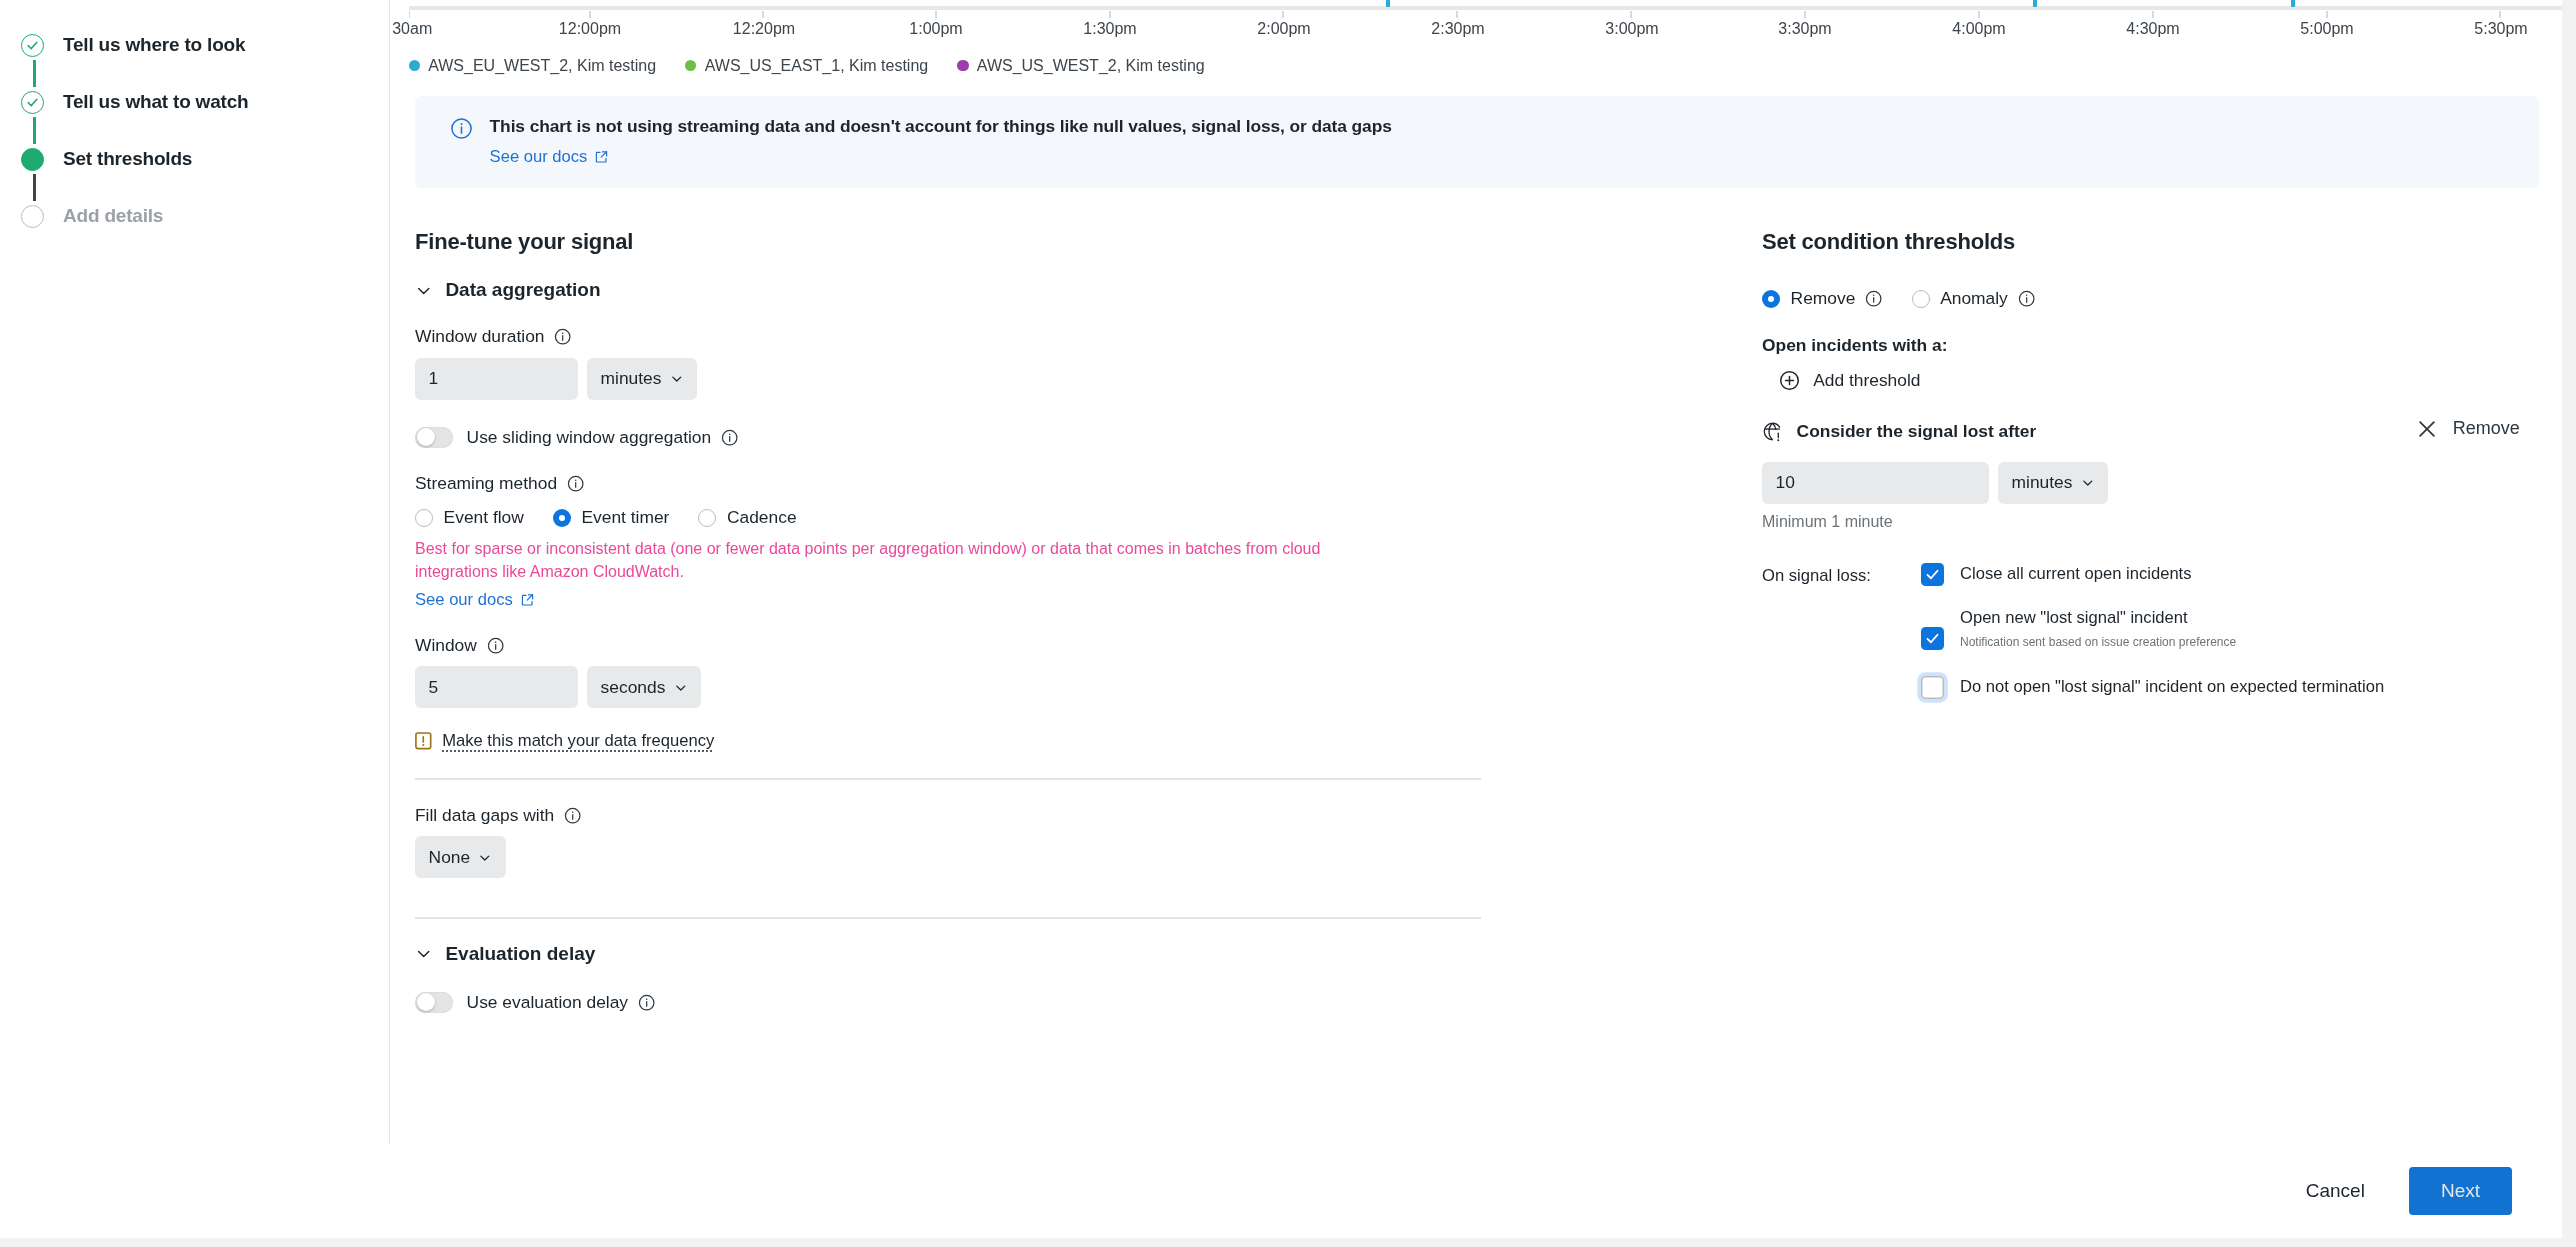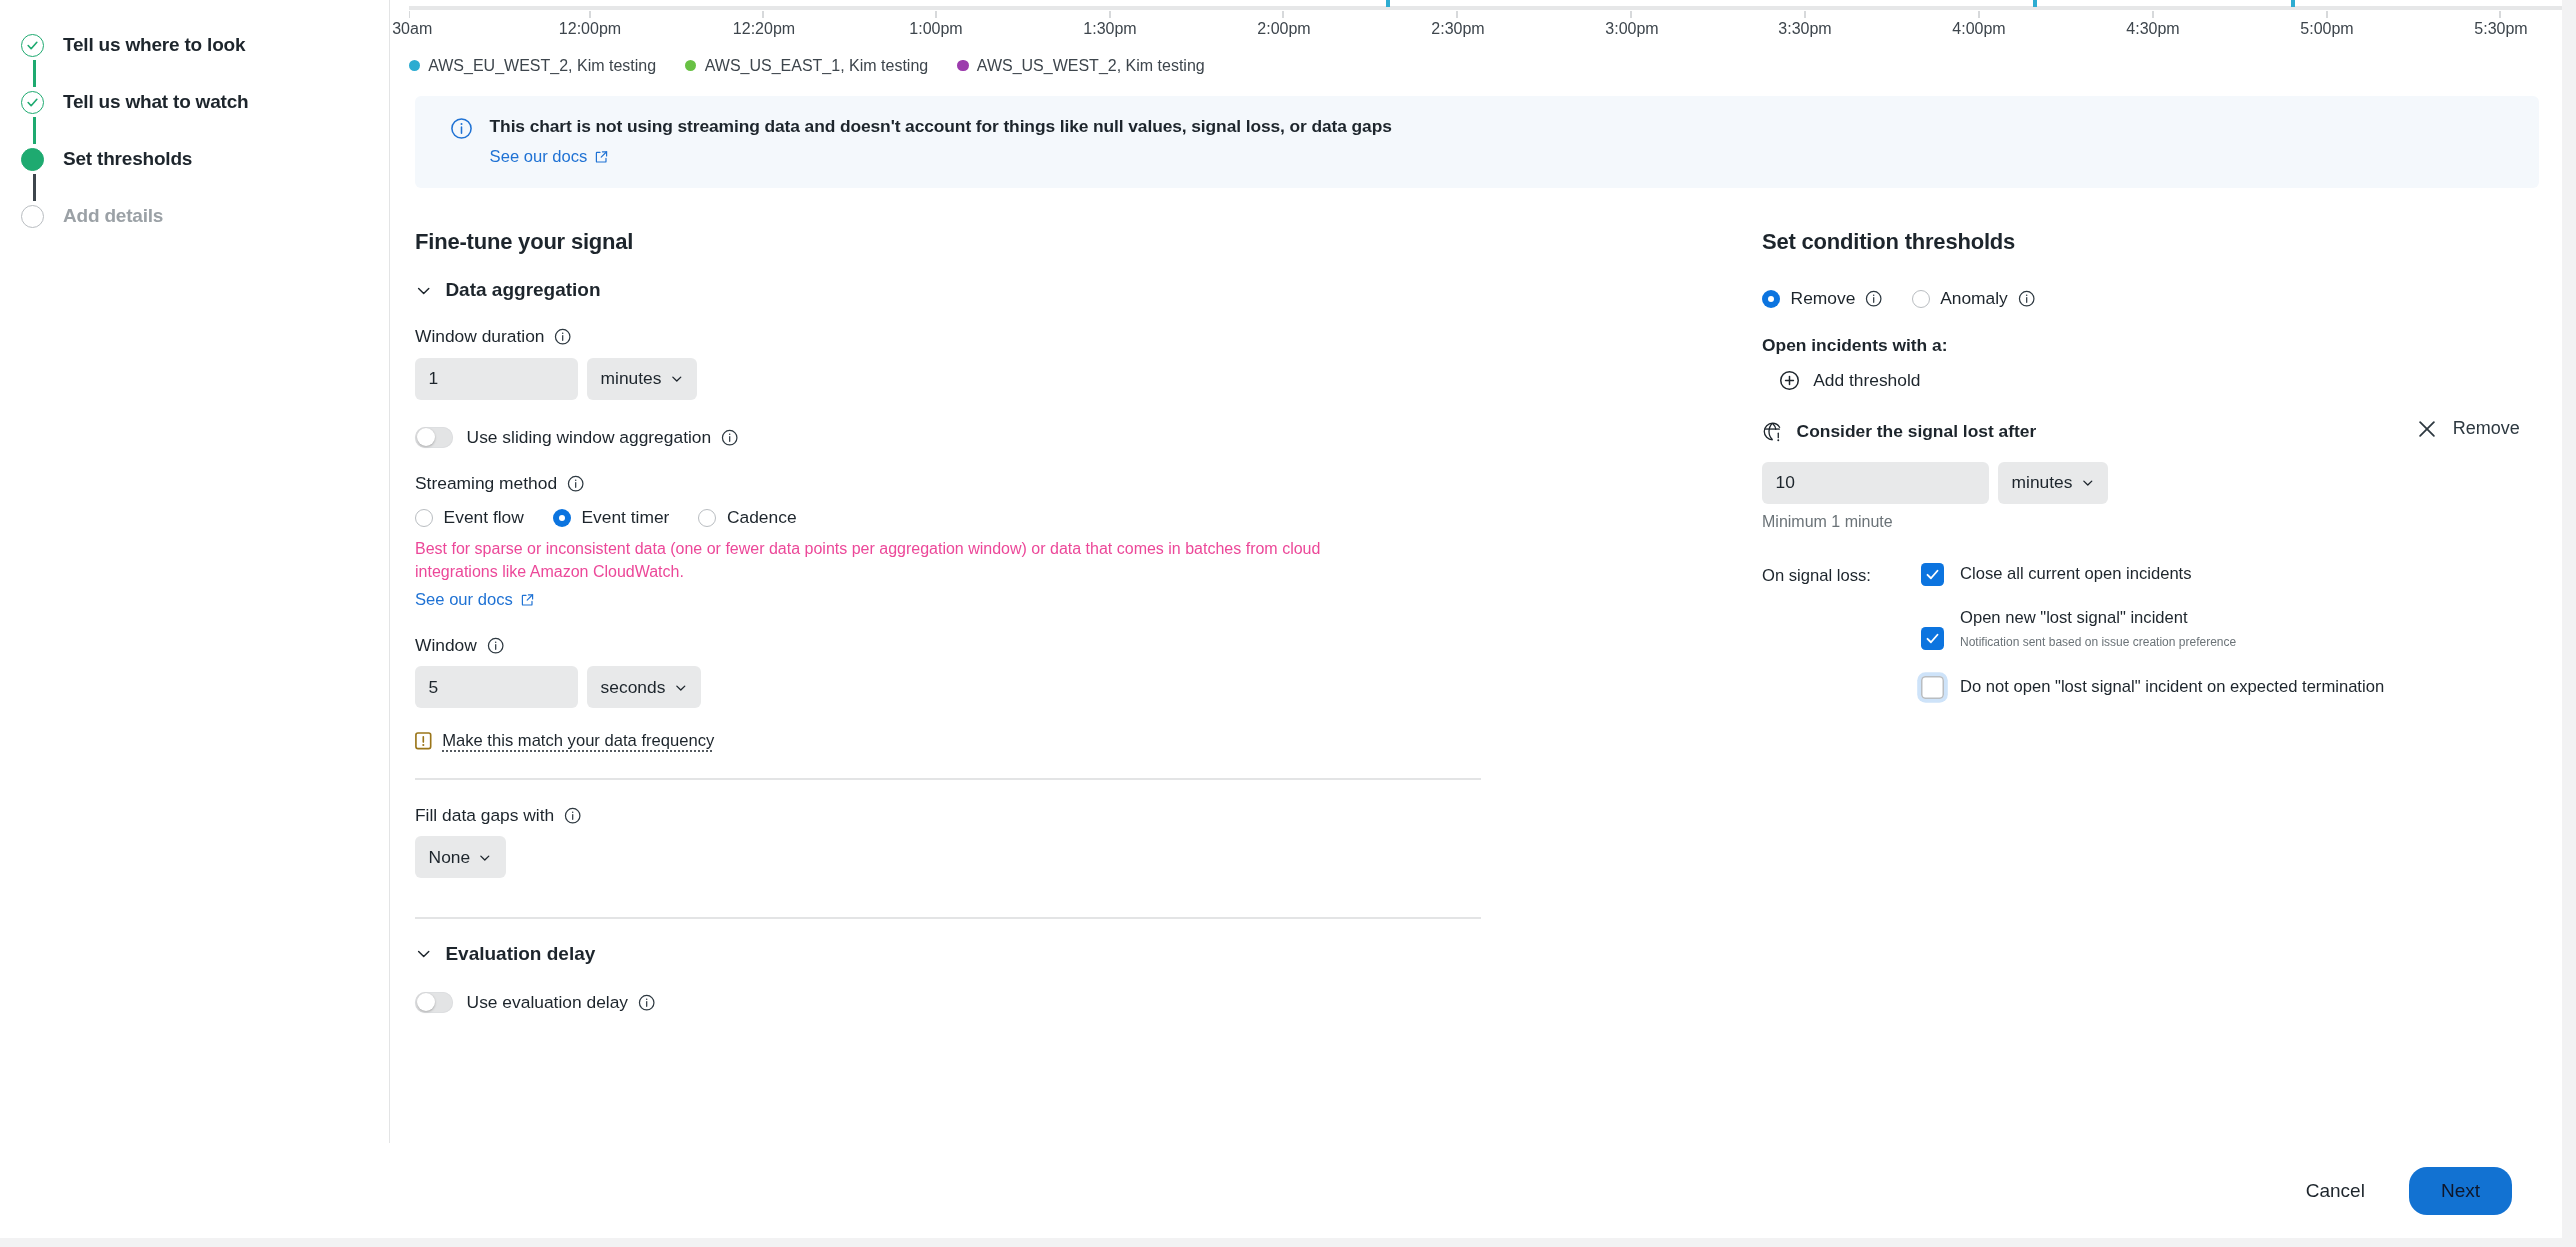--- a/index.html
+++ b/index.html
@@ -214,22 +214,22 @@
   .footer {
     position: absolute; left: 0; top: 1144px; width: 2576px; height: 94px;
     background: #fff; display: flex; align-items: center; justify-content: flex-end;
     padding-right: 64px; gap: 32px;
   }
   .btn-cancel {
     font-size: 19px; color: #1d252c; background: none; border: none;
     cursor: pointer; font-family: inherit; padding: 7.6px 12px;
   }
   .btn-next {
-    font-size: 19px; color: #0f172a; background: #1272d2; border: none;
-    border-radius: 18px; padding: 13px 32px; cursor: pointer; font-family: inherit;
+    font-size: 19px; color: #e5e5e5; background: #1272d2; border: none;
+    border-radius: 4px; padding: 13px 32px; cursor: pointer; font-family: inherit;
   }
 </style>
 </head>
 <body>
 
 <div id="app">
 
   <div class="stepper">
 
     <div class="step-row">

